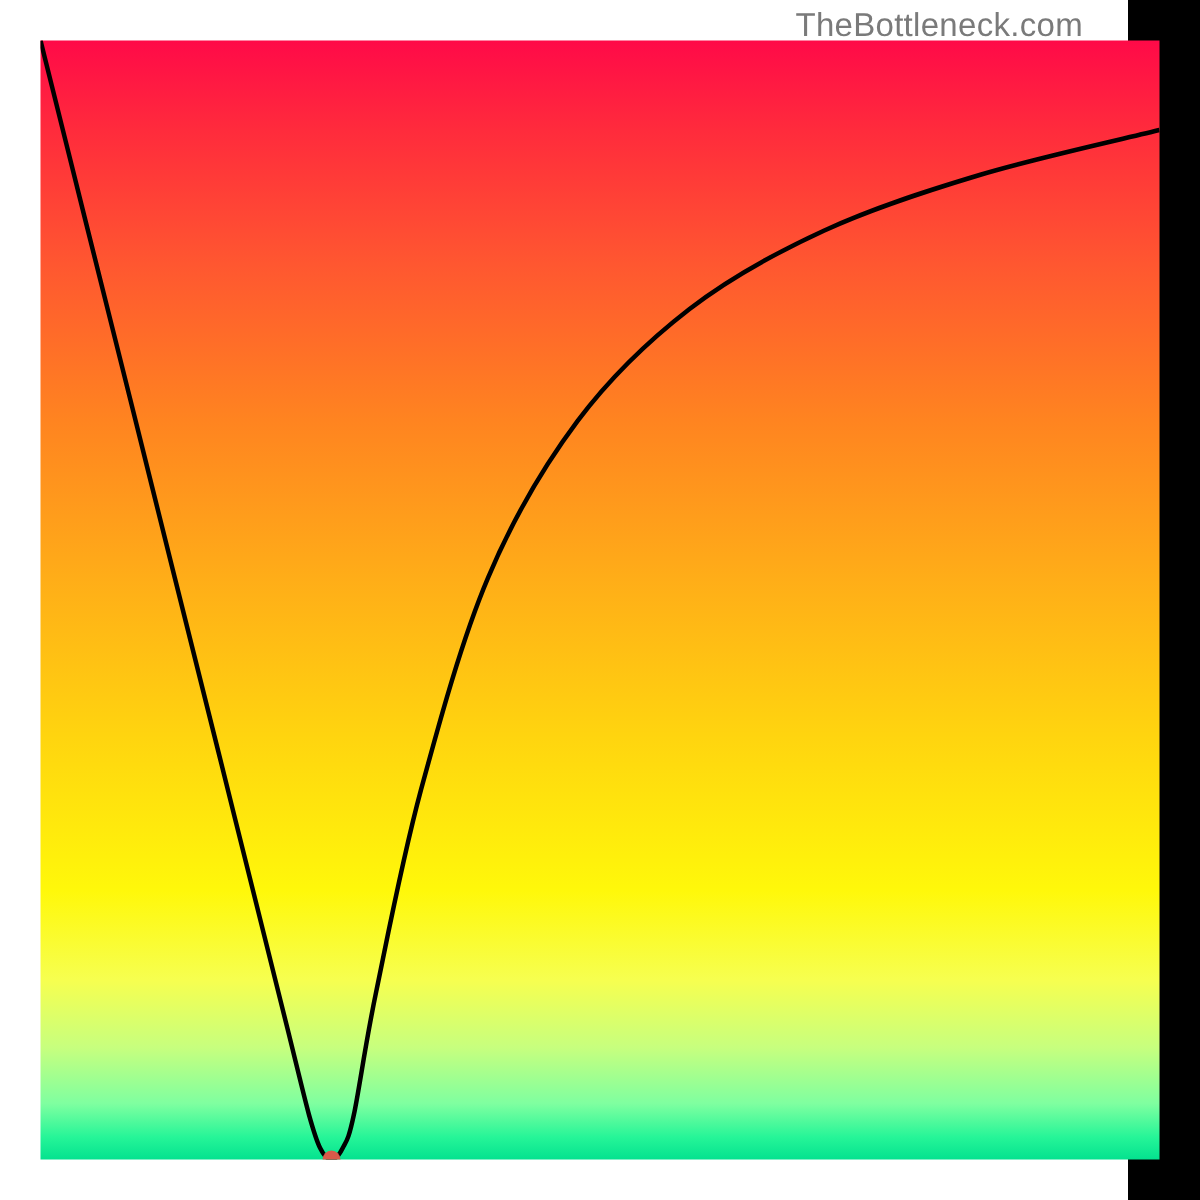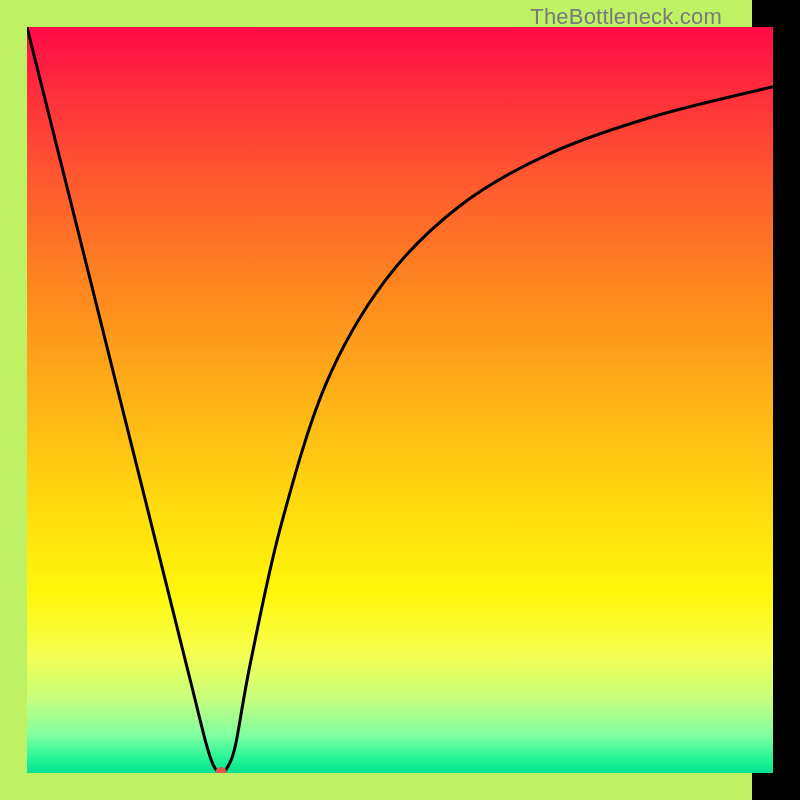--- a/index.html
+++ b/index.html
@@ -9,21 +9,21 @@
     height: 800px;
     background: #000000;
     overflow: hidden;
   }
   .frame {
     position: absolute;
     top: 0;
     left: 0;
     width: 752px;
     height: 800px;
-    background: #bef264;
+    background: #ffffff;
   }
   .plot-area {
     position: absolute;
     top: 27px;
     left: 27px;
     width: 746px;
     height: 746px;
     background: linear-gradient(to bottom,
       #ff0a48 0%,
       #ff2b3c 8%,

